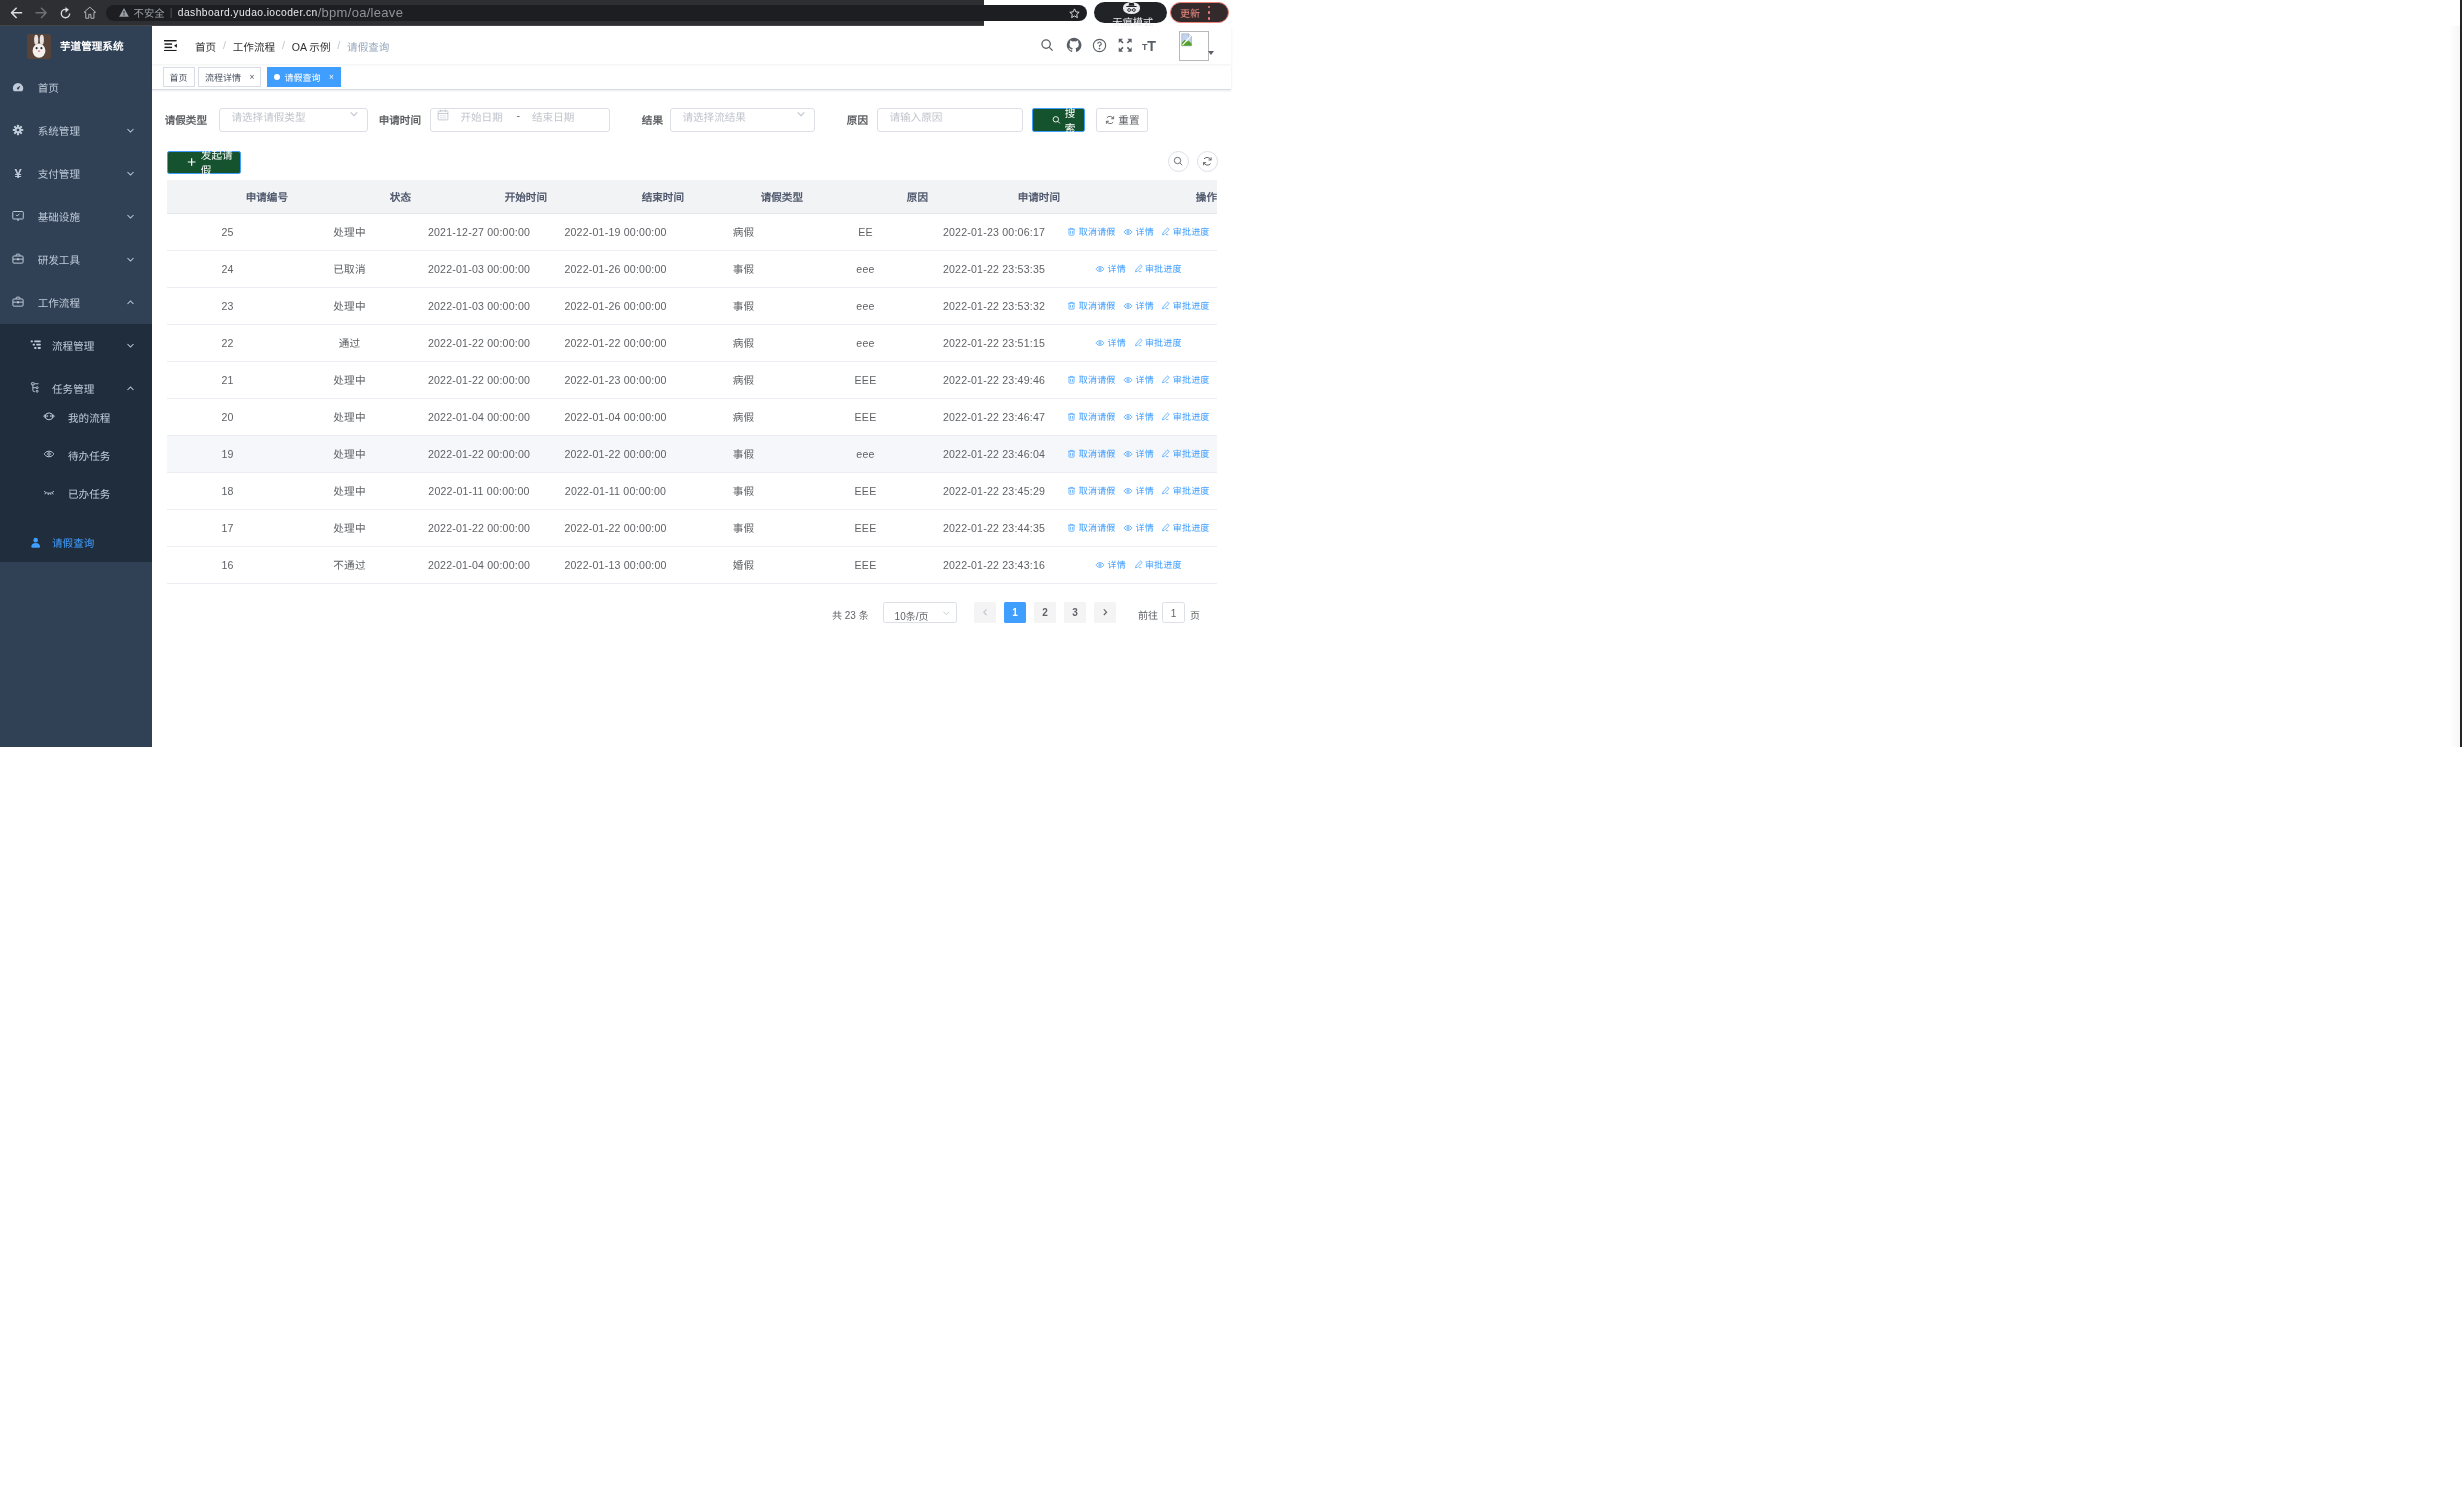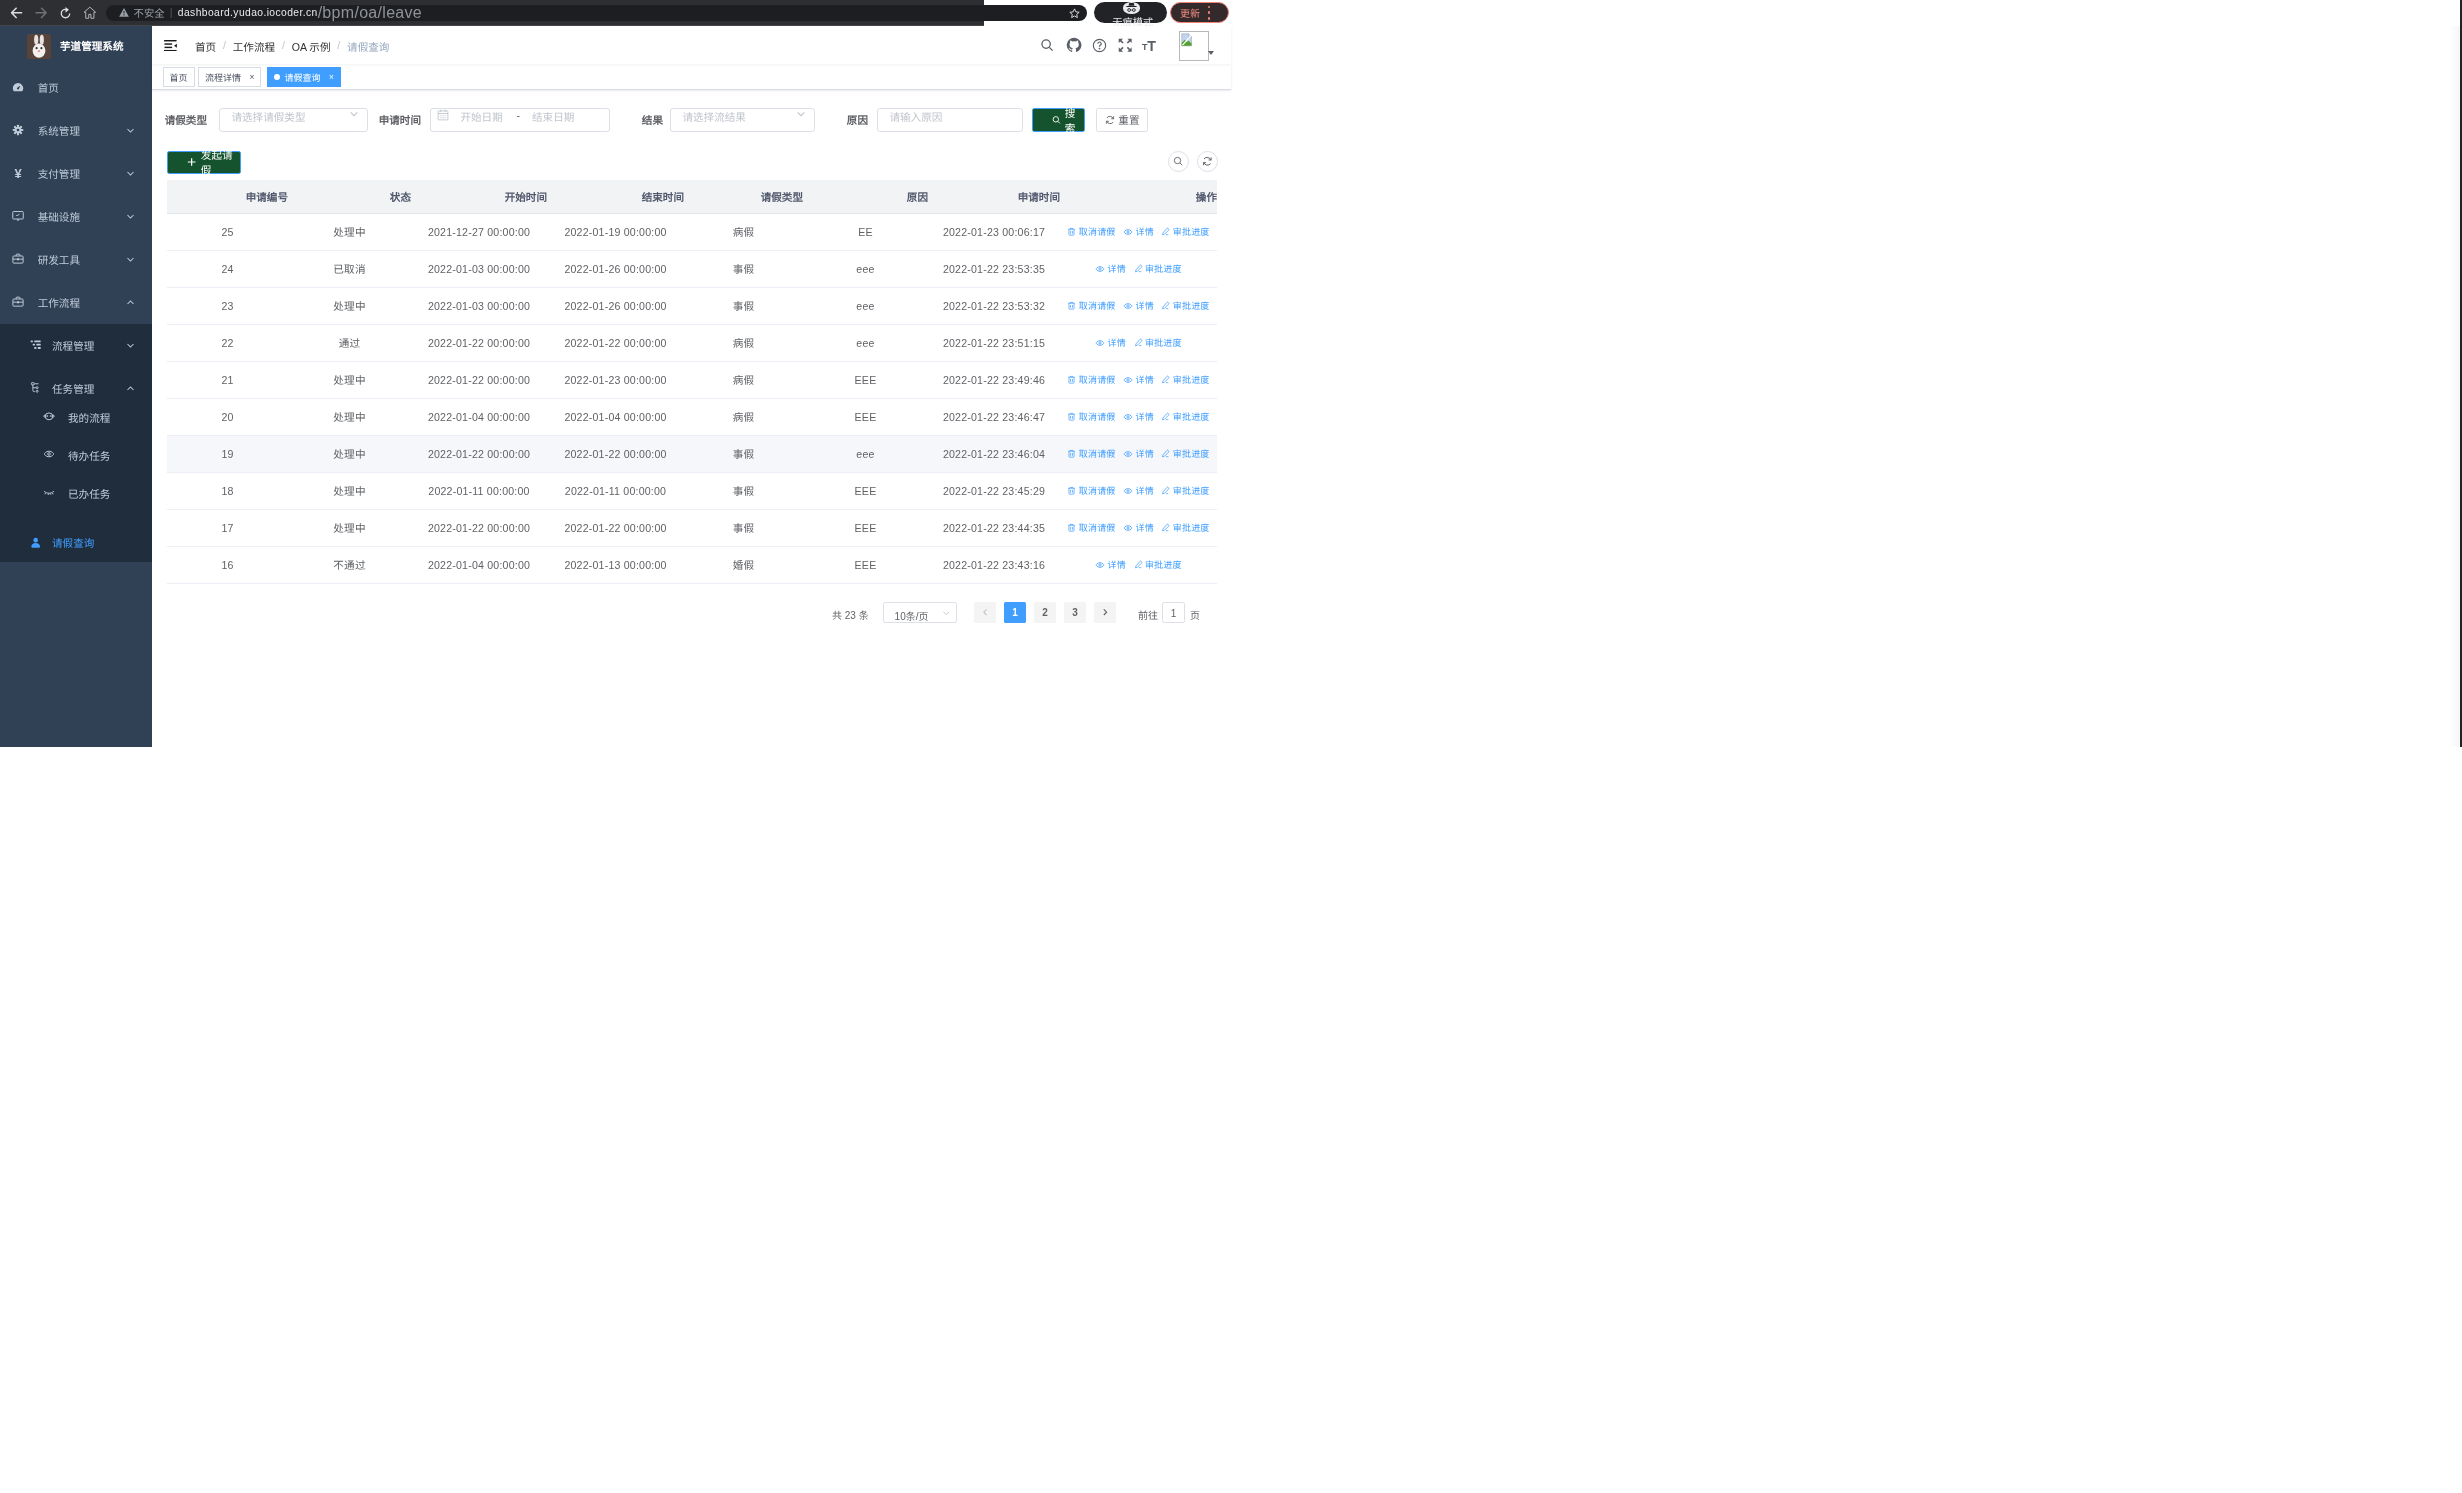--- a/index.html
+++ b/index.html
@@ -6,21 +6,21 @@
 * { margin:0; padding:0; box-sizing:border-box; }
 html,body { width:1231px; height:747px; overflow:hidden; font-family:"Liberation Sans", sans-serif; background:#fff; }
 
 .chrome { position:absolute; left:0; top:0; width:984px; height:26px; background:#2e2f33; }
 .chrome .navic { position:absolute; top:0; height:26px; display:flex; align-items:center; justify-content:center; width:23px; }
 .urlpill { position:absolute; left:106px; top:4.6px; width:981px; height:16.7px; border-radius:8.4px; background:#1d1e21; display:flex; align-items:center; }
 .urlpill .warn { margin-left:13px; display:flex; align-items:center; }
 .urlpill .sec { color:#9aa0a6; font-size:10.3px; margin-left:4.6px; }
 .urlpill .sep { color:#55585c; margin:0 5.3px 1.5px 5.3px; font-size:10.6px; }
 .urlpill .host { color:#e8eaed; font-size:10.3px; letter-spacing:0.4px;}
-.urlpill .path { color:#8f9398; font-size:16px; letter-spacing:0.3px; }
+.urlpill .path { color:#8f9398; font-size:13px; letter-spacing:0.3px; }
 .star { position:absolute; right:6px; top:2.3px; }
 .incog { position:absolute; left:1094px; top:2.3px; height:21px; width:73px; background:#212327; border-radius:10.6px; display:flex; align-items:center;flex-direction:column; }
 .incog .cir { width:17.5px; height:17.5px; background:#e8eaed; border-radius:50%; margin-left:1.9px; display:flex; align-items:center; justify-content:center; }
 .incog .t { color:#e8eaed; font-size:10.3px; margin-left:4.6px; }
 .update { position:absolute; left:1170px; top:2.3px; width:59px; height:21px; background:#342a2b; border:1.1px solid #ee8277; border-radius:10.6px; display:flex; align-items:center; }
 .update .t { color:#f28b82; font-size:10px; margin-left:9px; }
 .update .dots { margin-left:7.6px; display:flex; flex-direction:column; gap:3px; }
 .update .dots i { width:2.7px; height:2.7px; border-radius:50%; background:#ee8277; display:block; }
 
 .side { position:absolute; left:0; top:26px; width:152px; height:721px; background:#304156; overflow:hidden; }

